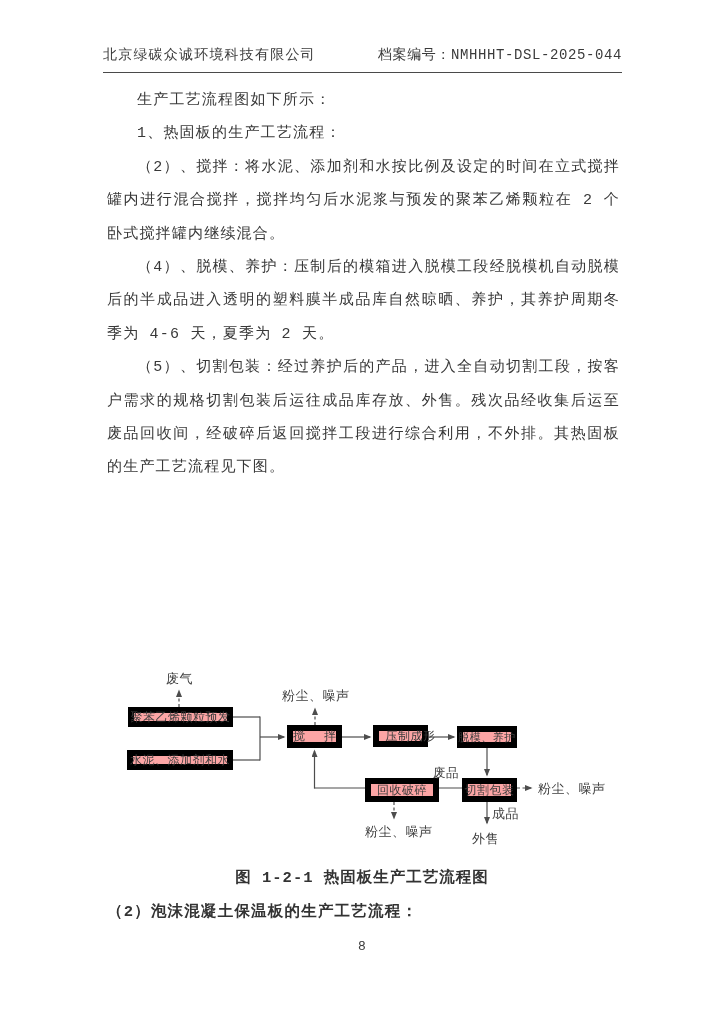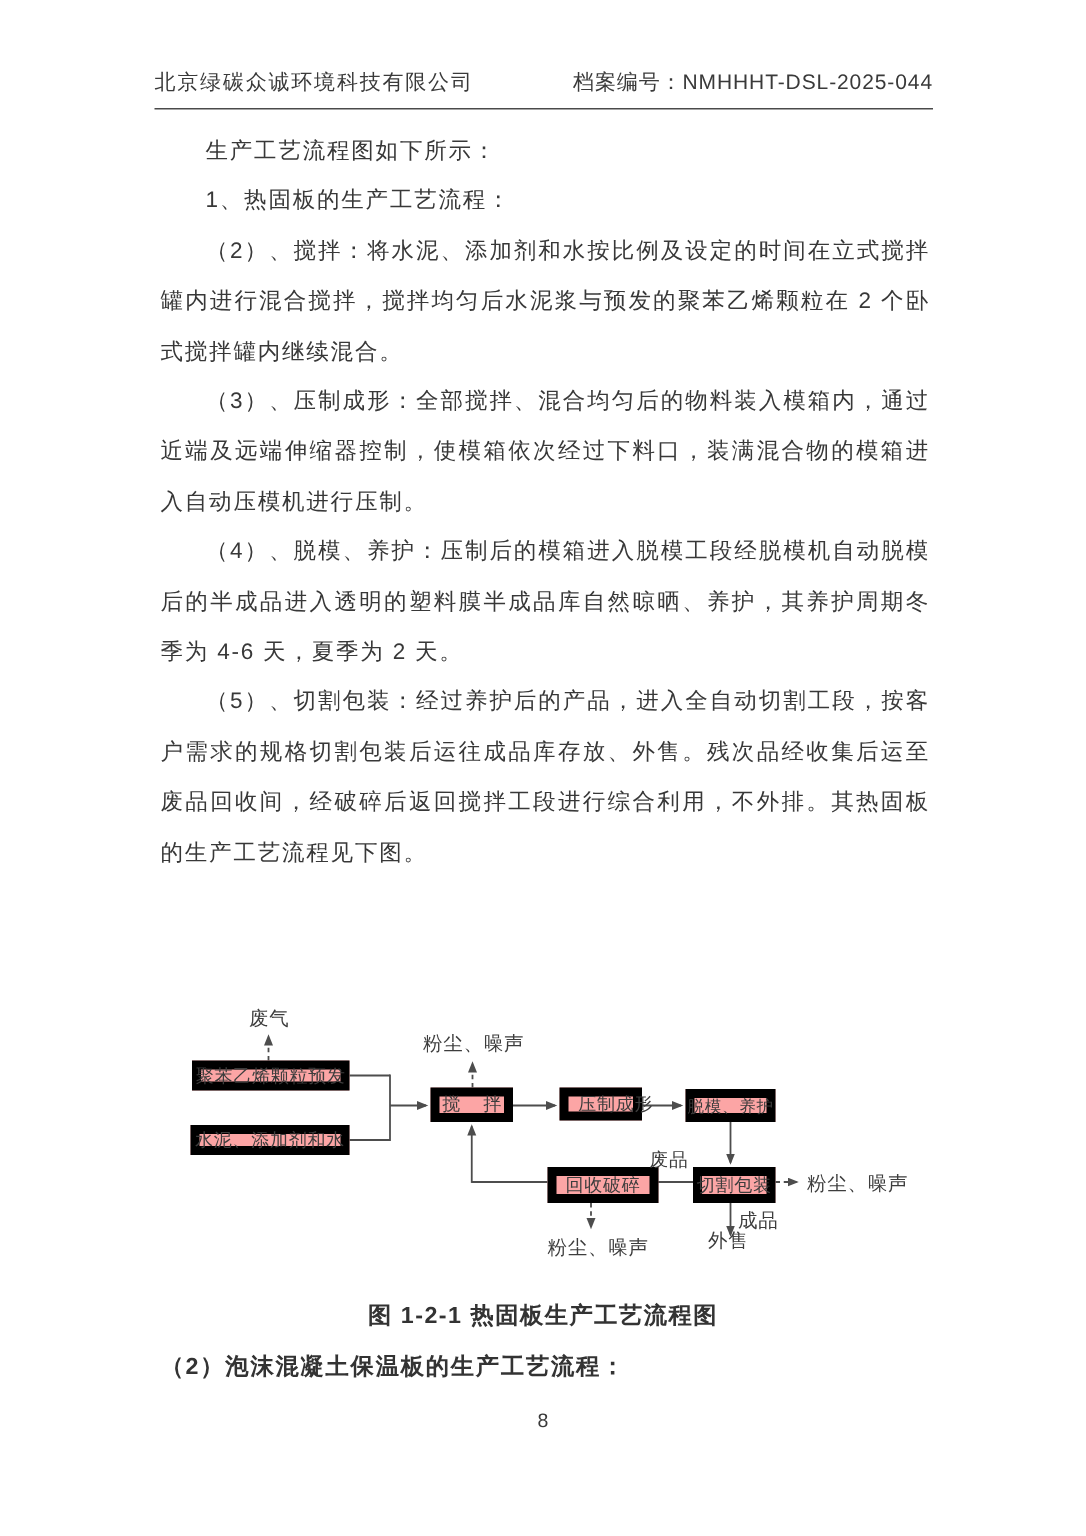--- a/index.html
+++ b/index.html
@@ -1,18 +1,18 @@
 <!DOCTYPE html>
 <html><head>
 <meta charset="utf-8">
 <style>
   html,body{margin:0;padding:0;background:#ffffff;}
   .page{
     position:relative;width:724px;height:1024px;background:#ffffff;overflow:hidden;
-    font-family:Liberation Sans, sans-serif;color:#3d3d3d;
+    font-family:Liberation Mono, monospace;color:#3d3d3d;
   }
   
   .header{
     position:absolute;left:103px;top:46px;width:519px;height:26px;
     border-bottom:1.5px solid #4a4a4a;
     display:flex;justify-content:space-between;align-items:flex-start;
     font-size:14px;letter-spacing:1.2px;color:#3a3a3a;
   }
   .header .doc-no{letter-spacing:0.6px;}
   
@@ -39,21 +39,21 @@
   .n-mixing{left:287px;top:65px;width:55px;height:23px;letter-spacing:6px;text-indent:6px;}
   .n-pressing{left:373px;top:65px;width:55px;height:22px;padding-left:20px;}
   .n-demolding{left:457px;top:66px;width:60px;height:22px;font-size:11px;}
   .n-recycling{left:365px;top:118px;width:74px;height:24px;}
   .n-cutting{left:462px;top:118px;width:55px;height:24px;}
   .l-wastegas{left:166px;top:10px;}
   .l-dust1{left:282px;top:27px;}
   .l-scrap{left:433px;top:105px;font-size:12.5px;}
   .l-dust2{left:538px;top:120px;}
   .l-product{left:492px;top:145px;}
-  .l-sold{left:472px;top:158px;}
+  .l-sold{left:472px;top:170px;}
   .l-dust3{left:365px;top:163px;}
   
   .caption{
     position:absolute;left:0;top:867px;width:724px;text-align:center;
     font-weight:bold;font-size:15.5px;letter-spacing:1px;color:#333;
   }
   .next-heading{
     position:absolute;left:107px;top:901px;width:513px;
     font-weight:bold;font-size:15.5px;letter-spacing:1.2px;color:#333;
   }
@@ -69,21 +69,20 @@
 
   <div class="header">
     <span>北京绿碳众诚环境科技有限公司</span>
     <span class="doc-no">档案编号：NMHHHT-DSL-2025-044</span>
   </div>
 
   <div class="body-text">
     <p>生产工艺流程图如下所示：</p>
     <p>1、热固板的生产工艺流程：</p>
     <p>（2）、搅拌：将水泥、添加剂和水按比例及设定的时间在立式搅拌罐内进行混合搅拌，搅拌均匀后水泥浆与预发的聚苯乙烯颗粒在 2 个卧式搅拌罐内继续混合。</p>
-    <p>（3）、压制成形：全部搅拌、混合均匀后的物料装入模箱内，通过近端及远端伸缩器控制，使模箱依次经过下料口，装满混合物的模箱进入自动压模机进行压制。</p>
     <p>（4）、脱模、养护：压制后的模箱进入脱模工段经脱模机自动脱模后的半成品进入透明的塑料膜半成品库自然晾晒、养护，其养护周期冬季为 4-6 天，夏季为 2 天。</p>
     <p>（5）、切割包装：经过养护后的产品，进入全自动切割工段，按客户需求的规格切割包装后运往成品库存放、外售。残次品经收集后运至废品回收间，经破碎后返回搅拌工段进行综合利用，不外排。其热固板的生产工艺流程见下图。</p>
   </div>
 
   <div class="diagram">
     <svg width="724" height="200" viewBox="0 0 724 200">
       <defs>
         <marker id="ah" markerWidth="9" markerHeight="8" refX="6" refY="3" orient="auto" markerUnits="userSpaceOnUse">
           <path d="M0,0 L7.5,3 L0,6 z" fill="#4d4d4d"></path>
         </marker>

